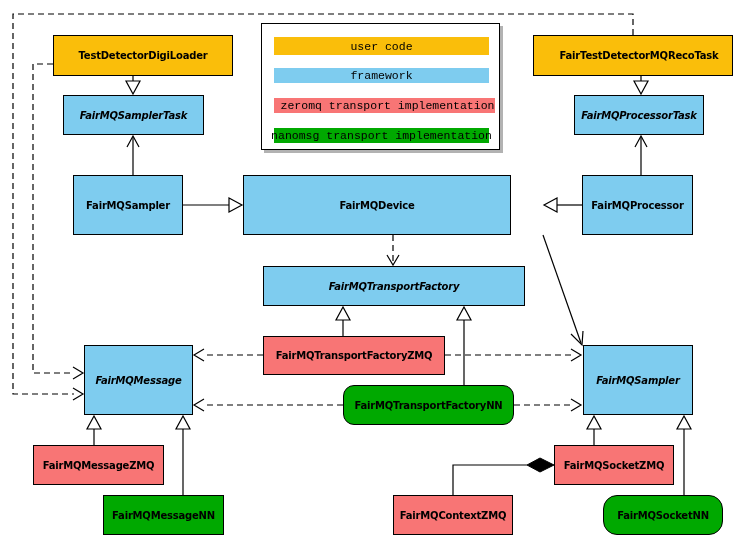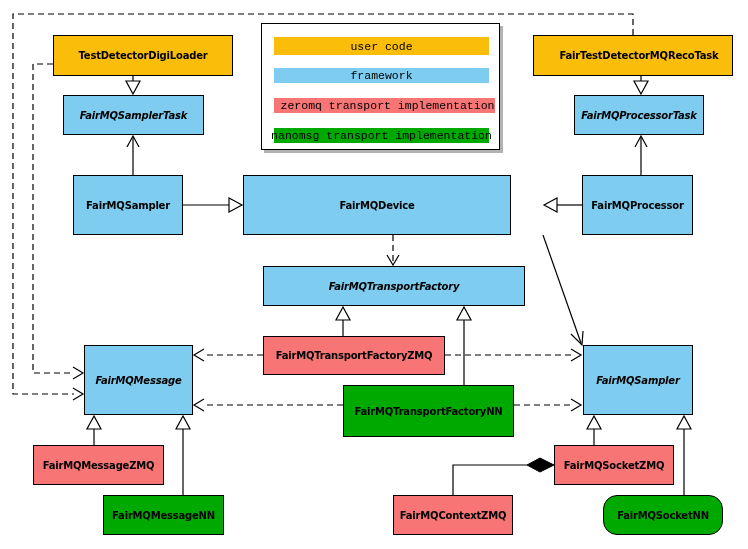--- a/index.html
+++ b/index.html
@@ -161,21 +161,21 @@
   <div class="node" style="left: 243px; top: 175px; width: 268px; height: 60px; background-color: rgb(126, 204, 239);">FairMQDevice</div>
 
   <div class="node" style="left: 582px; top: 175px; width: 111px; height: 60px; background-color: rgb(126, 204, 239);">FairMQProcessor</div>
 
   <div class="node abstract" style="left: 263px; top: 266px; width: 262px; height: 40px; background-color: rgb(126, 204, 239);">FairMQTransportFactory</div>
 
   <div class="node" style="left: 263px; top: 336px; width: 182px; height: 39px; background-color: rgb(248, 117, 117);">FairMQTransportFactoryZMQ</div>
 
   <div class="node abstract" style="left: 84px; top: 345px; width: 109px; height: 70px; background-color: rgb(126, 204, 239);">FairMQMessage</div>
 
-  <div class="node" style="left: 343px; top: 385px; width: 171px; height: 52px; background-color: rgb(0, 169, 0);">FairMQTransportFactoryNN</div>
+  <div class="node" style="left: 343px; top: 385px; width: 171px; height: 40px; background-color: rgb(0, 169, 0); border-radius: 11px;">FairMQTransportFactoryNN</div>
 
   <div class="node abstract" style="left: 583px; top: 345px; width: 110px; height: 70px; background-color: rgb(126, 204, 239);">FairMQSampler</div>
 
   <div class="node" style="left: 33px; top: 445px; width: 131px; height: 40px; background-color: rgb(248, 117, 117);">FairMQMessageZMQ</div>
 
   <div class="node" style="left: 103px; top: 495px; width: 121px; height: 40px; background-color: rgb(0, 169, 0);">FairMQMessageNN</div>
 
   <div class="node" style="left: 393px; top: 495px; width: 120px; height: 40px; background-color: rgb(248, 117, 117);">FairMQContextZMQ</div>
 
   <div class="node" style="left: 554px; top: 445px; width: 120px; height: 40px; background-color: rgb(248, 117, 117);">FairMQSocketZMQ</div>

